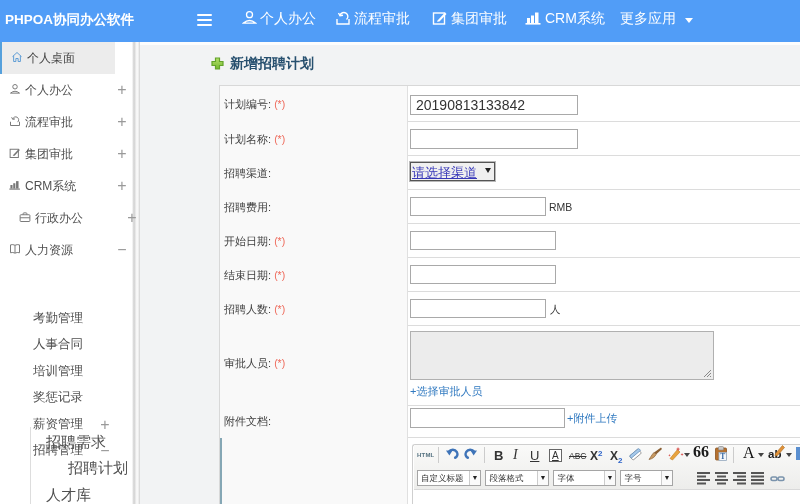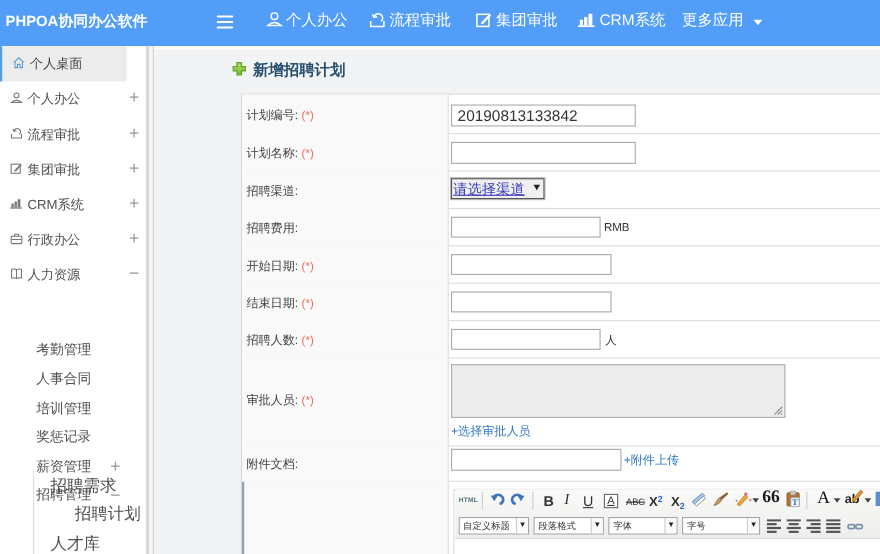--- a/index.html
+++ b/index.html
@@ -118,21 +118,21 @@
 <div class="m1" style="top:170px;">
  <span class="ic"><svg width="12" height="12" viewBox="0 0 17 16" fill="#777">
         <rect x="2" y="8" width="3" height="5"></rect>
         <rect x="6" y="5.5" width="3" height="7.5"></rect>
         <rect x="10" y="2.5" width="3.5" height="10.5"></rect>
         <rect x="0.5" y="13" width="15" height="1.6"></rect>
       </svg></span>
  <span class="tx">CRM系统</span>
     <span class="pm" style="top:0;">+</span>
   </div>
-<div class="m1" style="top:202px;">
+<div class="m1" style="top:202px;margin-left:10px;">
  <span class="ic"><svg width="12" height="12" viewBox="0 0 16 16" fill="none" stroke="#777" stroke-width="1.3">
         <rect x="1.5" y="5" width="13" height="9" rx="1"></rect>
         <path d="M5.5 5 V3.5 a1 1 0 0 1 1-1 h3 a1 1 0 0 1 1 1 V5"></path>
         <path d="M1.5 9 h13"></path>
       </svg></span>
  <span class="tx">行政办公</span>
     <span class="pm" style="top:0;">+</span>
   </div>
 <div class="m1" style="top:234px;">
  <span class="ic"><svg width="12" height="12" viewBox="0 0 16 16" fill="none" stroke="#777" stroke-width="1.3">
@@ -269,21 +269,21 @@
 <div class="tbtn" style="left:768px; top:448px; font-size:11.5px; font-weight:bold; color:#222;">ab</div>
 <svg style="position:absolute; left:773px; top:445px;" width="12" height="13" viewBox="0 0 12 13">
     <path d="M9.5 0.5 L11.5 2.5 L4.5 10.5 L2 11 L2.5 8.5 Z" fill="#e09138" stroke="#a86a1d" stroke-width="0.6"></path>
   </svg>
 <div style="position:absolute; left:786px; top:453px; width:0; height:0; border-left:3.5px solid transparent; border-right:3.5px solid transparent; border-top:4.5px solid #444;"></div>
 <div style="position:absolute; left:796px; top:447px; width:4px; height:13px; background:#5a8fd0;"></div>
 
 <div class="dd" style="left:416.5px; width:64.5px;">自定义标题<span class="db">▼</span></div>
 <div class="dd" style="left:485px; width:64px;">段落格式<span class="db">▼</span></div>
 <div class="dd" style="left:553px; width:63px;">字体<span class="db">▼</span></div>
-<div class="dd" style="left:620px; width:71px;">字号<span class="db">▼</span></div>
+<div class="dd" style="left:620px; width:53px;">字号<span class="db">▼</span></div>
 <svg class="alic" style="left:697px;" width="14" height="13" viewBox="0 0 14 13">
     <g fill="#555">
       <rect x="0" y="0" width="13" height="2"></rect>
       <rect x="0" y="3.5" width="9" height="2"></rect>
       <rect x="0" y="7" width="13" height="2"></rect>
       <rect x="0" y="10.5" width="9" height="2"></rect>
     </g>
   </svg>
 <svg class="alic" style="left:715px;" width="14" height="13" viewBox="0 0 14 13">
     <g fill="#555">

